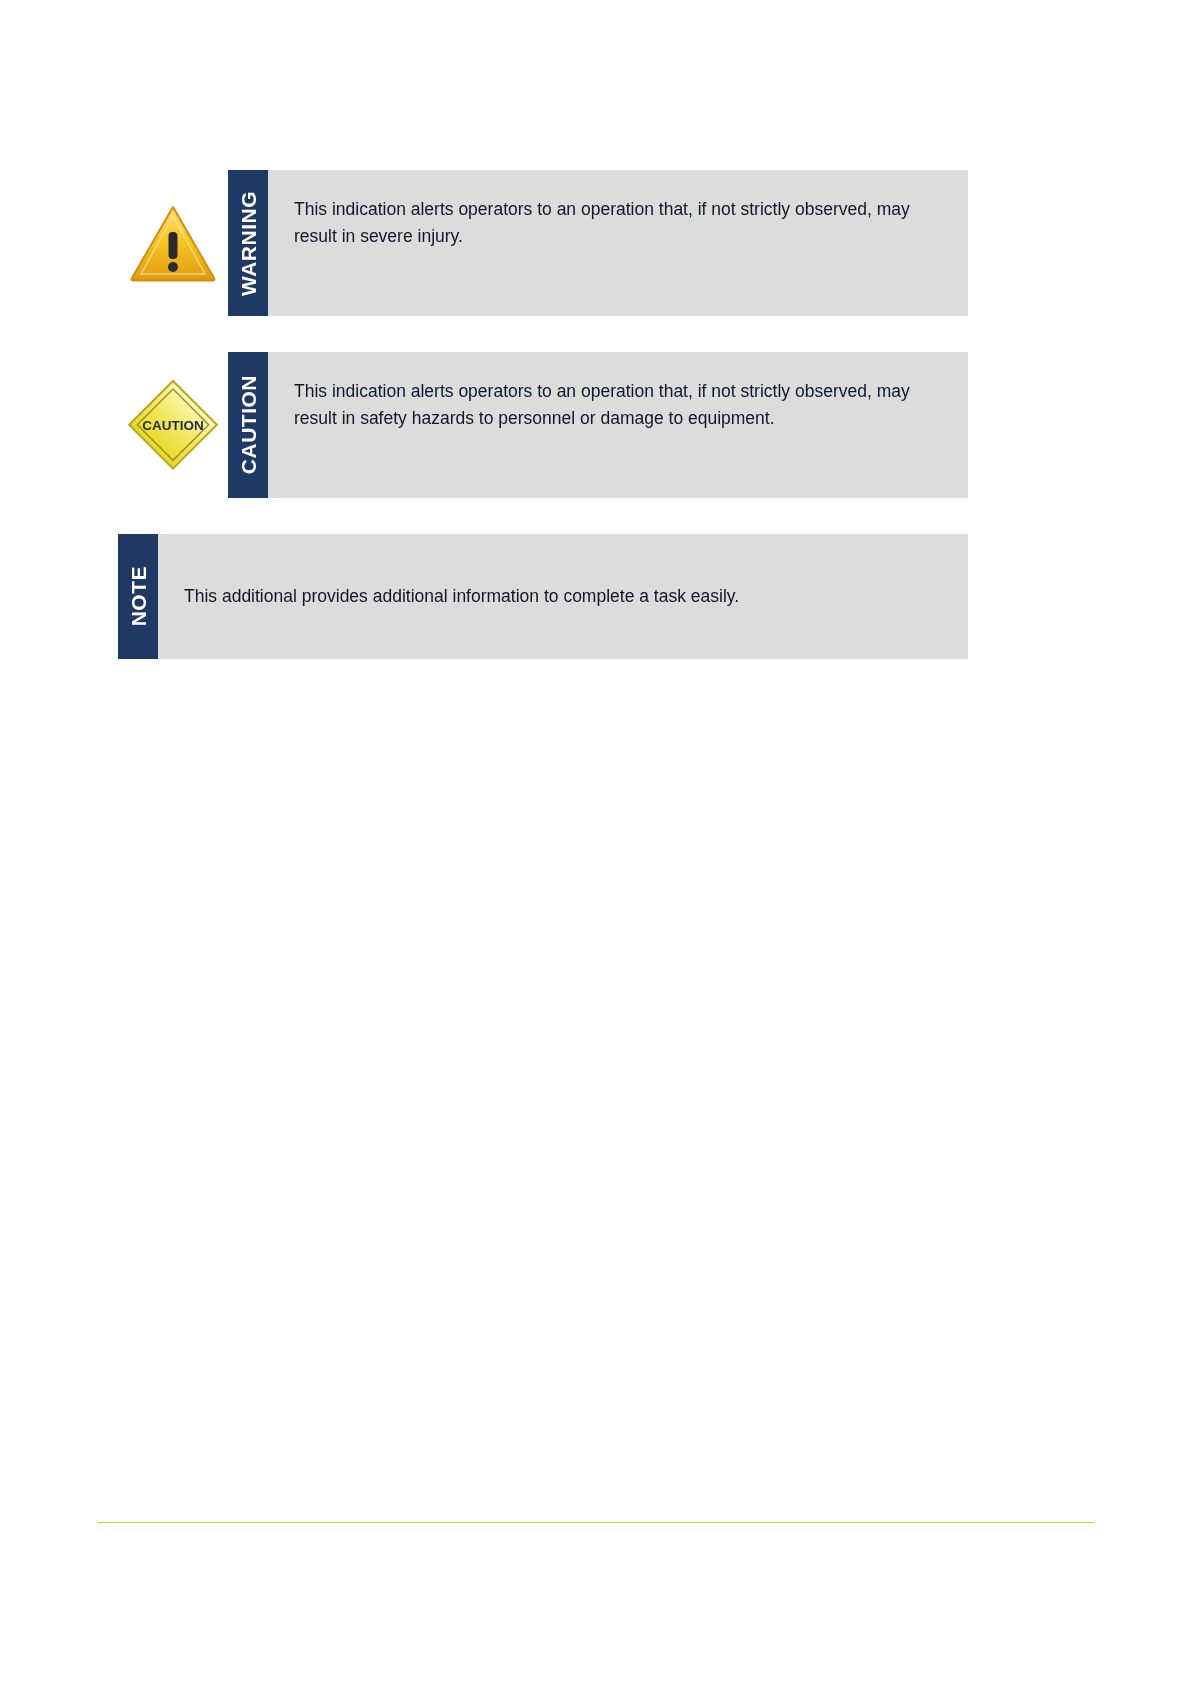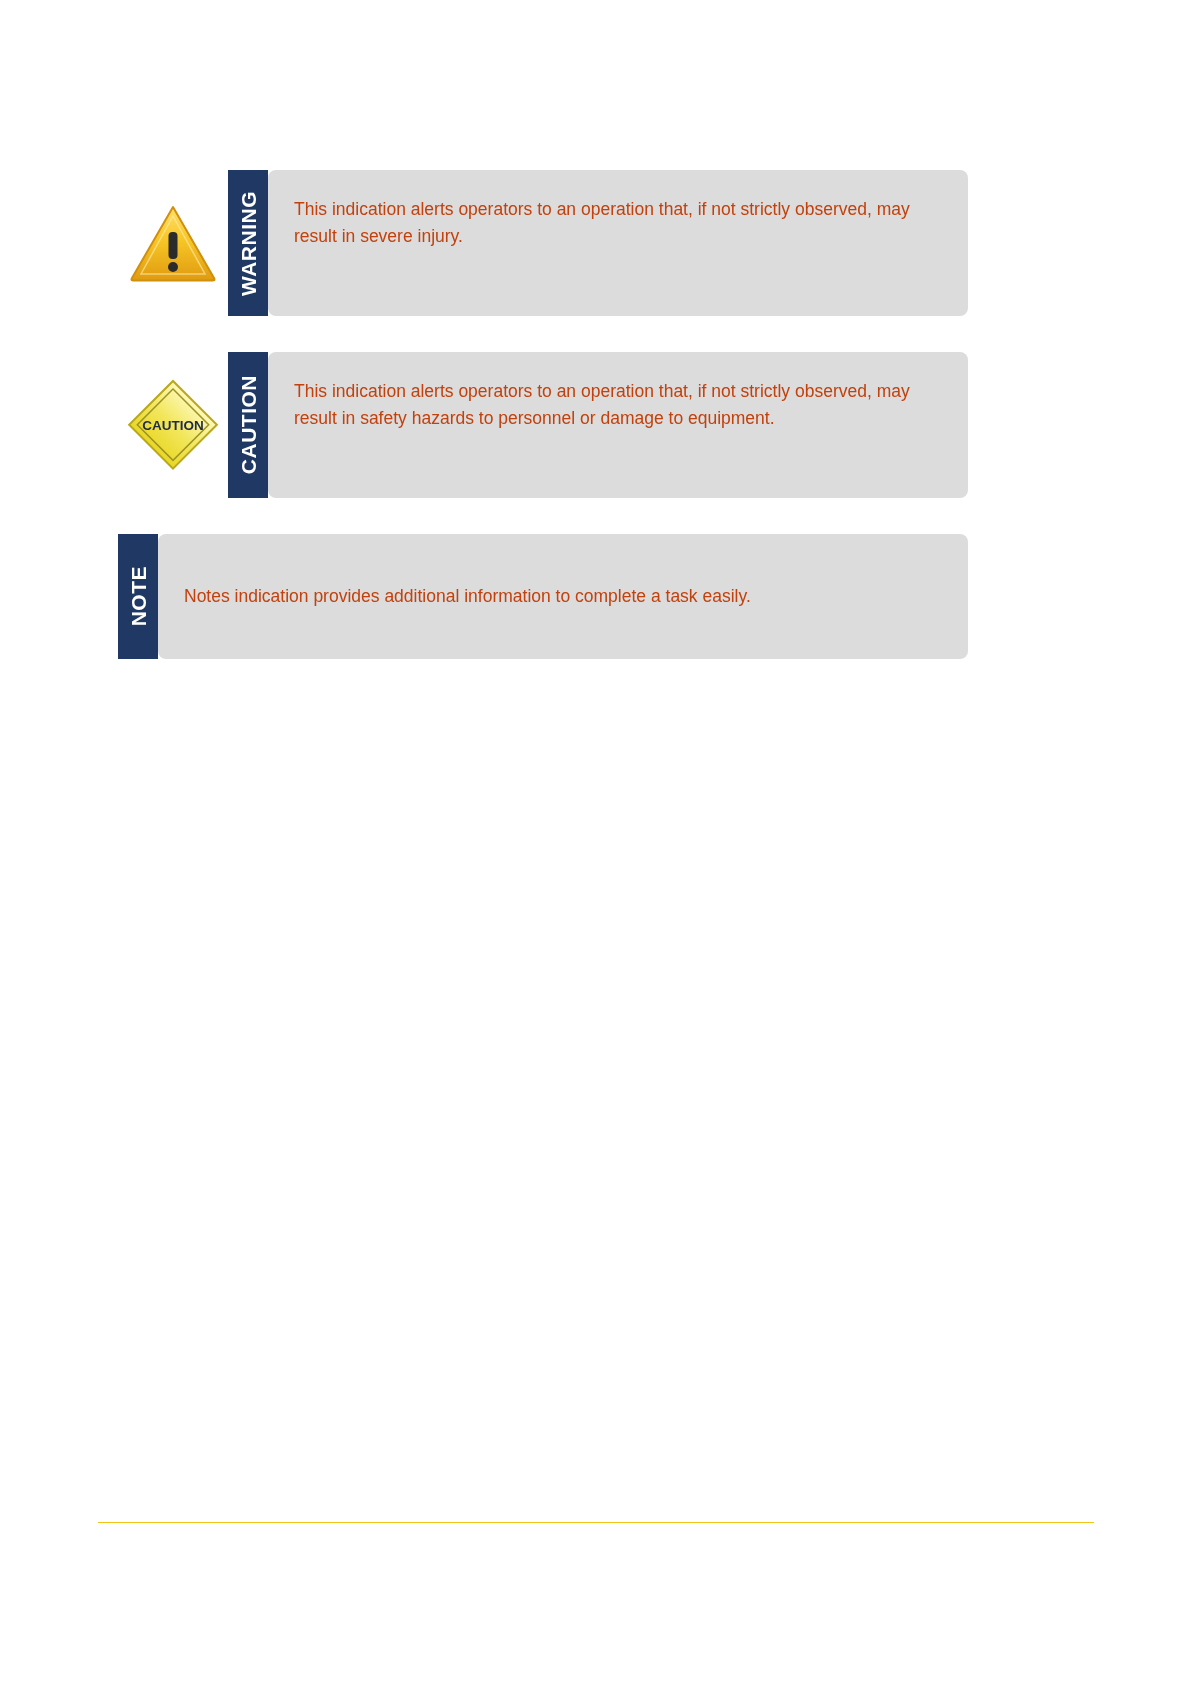--- a/index.html
+++ b/index.html
@@ -61,26 +61,25 @@
     transform: rotate(180deg);
     font-weight: bold;
     font-size: 21px;
     letter-spacing: 0.5px;
     line-height: 1;
   }
 
   .body-box {
     flex: 1 1 auto;
     background: #dcdcdc;
-    color: #c2410c;
+    color: #0f172a;
     font-size: 17.5px;
     line-height: 1.55;
     padding: 26px 30px 26px 26px;
     box-sizing: border-box;
-    border-radius: 8px;
   }
 
   .callout.warning .label-bar,
   .callout.warning .body-box { height: 146px; }
   .callout.caution .label-bar,
   .callout.caution .body-box { height: 146px; }
   .callout.note .label-bar,
   .callout.note .body-box { height: 125px; }
 
   .callout.note .body-box {
@@ -172,20 +171,20 @@
       <div class="label-bar">
         <span>CAUTION</span>
       </div>
       <div class="body-box">This indication alerts operators to an operation that, if not strictly observed, may result in safety hazards to personnel or damage to equipment.</div>
     </div>
 
     <div class="callout note">
       <div class="label-bar">
         <span>NOTE</span>
       </div>
-      <div class="body-box">Notes indication provides additional information to complete a task easily.</div>
+      <div class="body-box">This additional provides additional information to complete a task easily.</div>
     </div>
 
   </div>
 
   <div class="footer-rule"></div>
 
 </div>
 
 </body></html>

